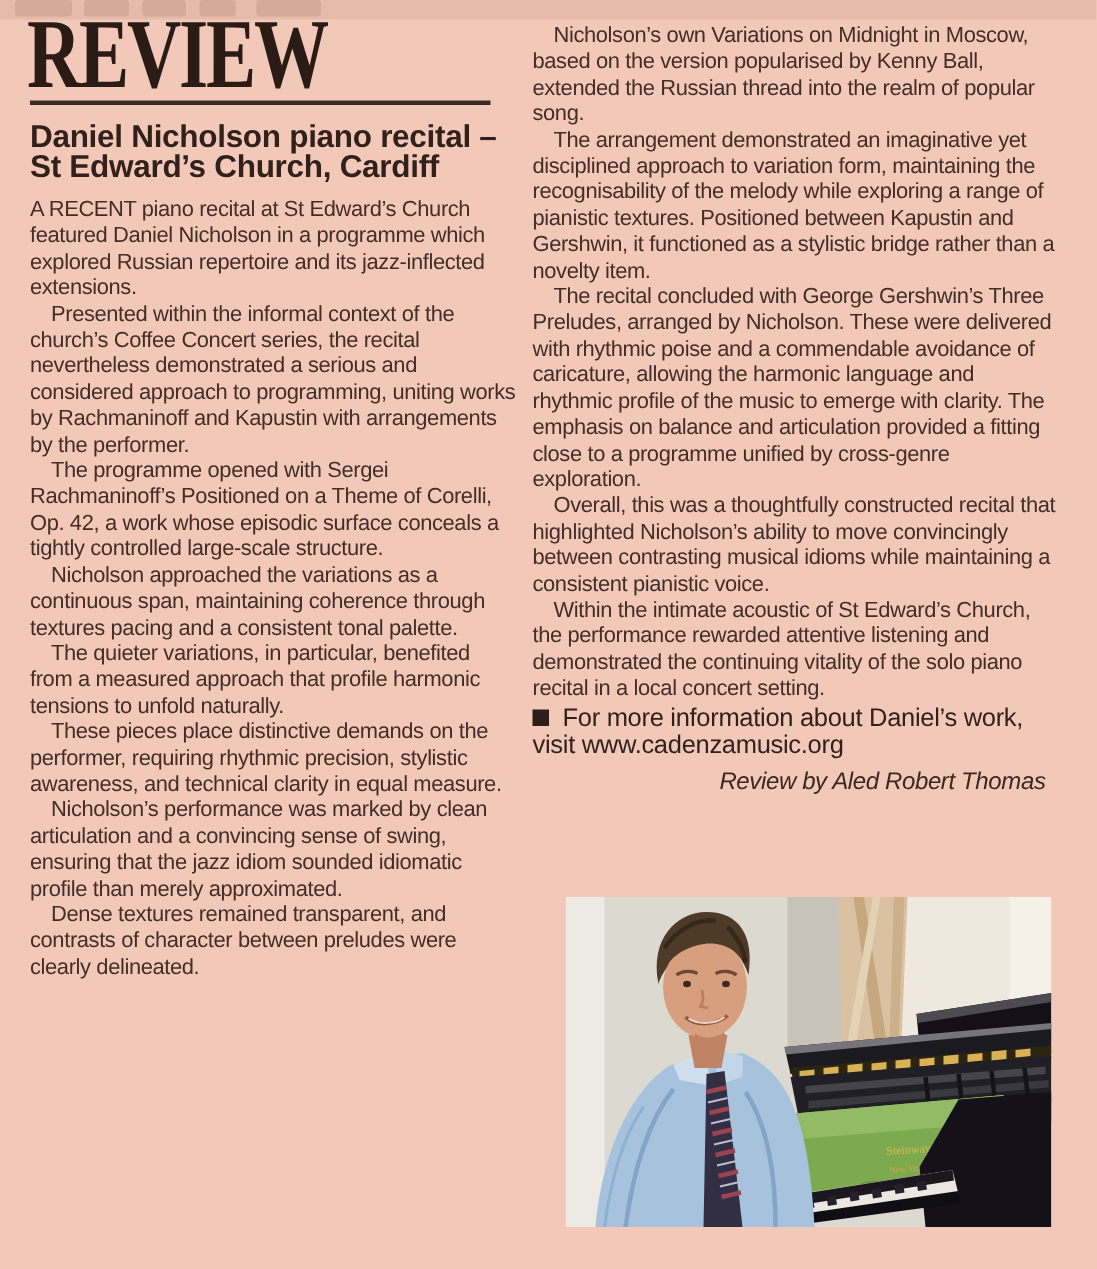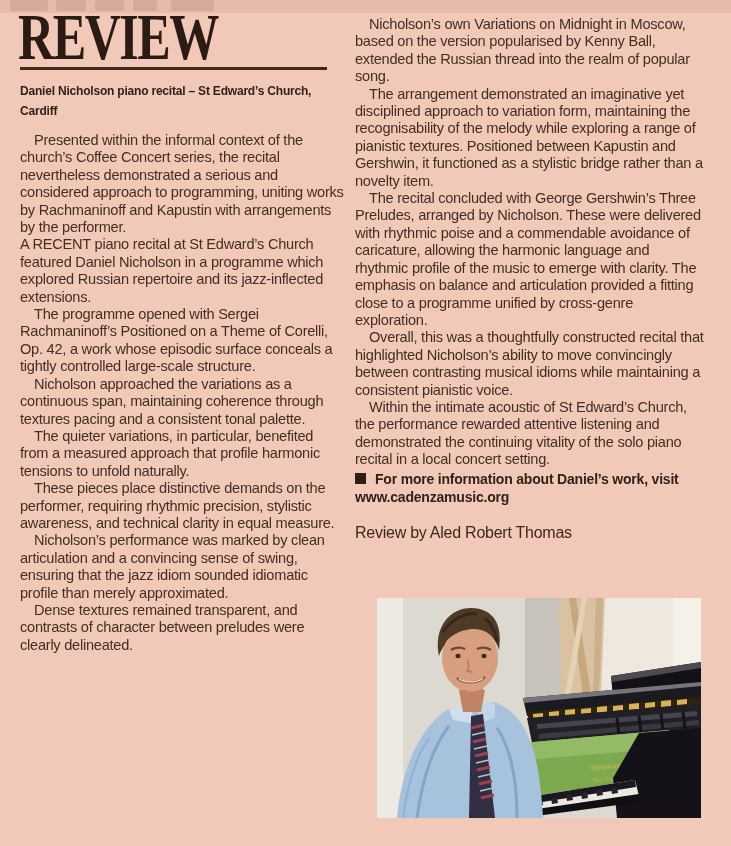--- a/index.html
+++ b/index.html
@@ -34,40 +34,40 @@
     letter-spacing:-2px; color:#2a1b15;
     transform:scaleX(0.76); transform-origin:left top;
     white-space:nowrap;
   }
   .masthead-rule {
     position:absolute; left:20px; top:67px; width:307px; height:2.5px;
     background:#3c2a22;
   }
   .subhead {
     position:absolute; left:20px; top:82px; width:316px;
-    font-weight:bold; font-size:12px; line-height:19.5px;
+    font-weight:bold; font-size:21px; line-height:19.5px;
     letter-spacing:-0.2px; color:#32211b;
   }
   .col { position:absolute; font-size:14.6px; line-height:17.4px; letter-spacing:-0.25px; }
   .col-left  { left:20px;  top:132px; width:324px; }
   .col-right { left:355px; top:16px;  width:350px; }
   .p { text-indent:14px; }
   .p.lead { text-indent:0; }
 
   .info-line {
-    font-weight:bold; font-size:14px; line-height:18.5px;
+    font-weight:normal; font-size:17px; line-height:18.5px;
     letter-spacing:-0.2px; color:#32211b; margin-top:1px;
   }
   .square-bullet {
     display:inline-block; width:11px; height:11px; background:#2d1e18;
     margin-right:9px;
   }
   .byline {
-    text-align:left; font-size:16px; line-height:19px;
-    padding-right:8px; color:#3b2820; margin-top:16px;
+    text-align:right; font-style:italic; font-size:16px; line-height:19px;
+    padding-right:8px; color:#3b2820; margin-top:5px;
   }
   .photo {
     position:absolute; left:377px; top:598px; width:324px; height:220px;
     overflow:hidden;
   }
   .photo svg { display:block; }
 </style>
 </head>
 <body>
 
@@ -77,22 +77,22 @@
 <div class="ghost-blob g3"></div>
 <div class="ghost-blob g4"></div>
 <div class="ghost-blob g5"></div>
 
 <h1 class="masthead">REVIEW</h1>
 <div class="masthead-rule"></div>
 
 <h2 class="subhead">Daniel Nicholson piano recital – St Edward’s Church, Cardiff</h2>
 
 <div class="col col-left">
+  <p class="p lead">A RECENT piano recital at St Edward’s Church featured Daniel Nicholson in a programme which explored Russian repertoire and its jazz-inflected extensions.</p>
   <p class="p">Presented within the informal context of the church’s Coffee Concert series, the recital nevertheless demonstrated a serious and considered approach to programming, uniting works by Rachmaninoff and Kapustin with arrangements by the performer.</p>
-  <p class="p lead">A RECENT piano recital at St Edward’s Church featured Daniel Nicholson in a programme which explored Russian repertoire and its jazz-inflected extensions.</p>
   <p class="p">The programme opened with Sergei Rachmaninoff’s Positioned on a Theme of Corelli, Op. 42, a work whose episodic surface conceals a tightly controlled large-scale structure.</p>
   <p class="p">Nicholson approached the variations as a continuous span, maintaining coherence through textures pacing and a consistent tonal palette.</p>
   <p class="p">The quieter variations, in particular, benefited from a measured approach that profile harmonic tensions to unfold naturally.</p>
   <p class="p">These pieces place distinctive demands on the performer, requiring rhythmic precision, stylistic awareness, and technical clarity in equal measure.</p>
   <p class="p">Nicholson’s performance was marked by clean articulation and a convincing sense of swing, ensuring that the jazz idiom sounded idiomatic profile than merely approximated.</p>
   <p class="p">Dense textures remained transparent, and contrasts of character between preludes were clearly delineated.</p>
 </div>
 
 <div class="col col-right">
   <p class="p">Nicholson’s own Variations on Midnight in Moscow, based on the version popularised by Kenny Ball, extended the Russian thread into the realm of popular song.</p>

